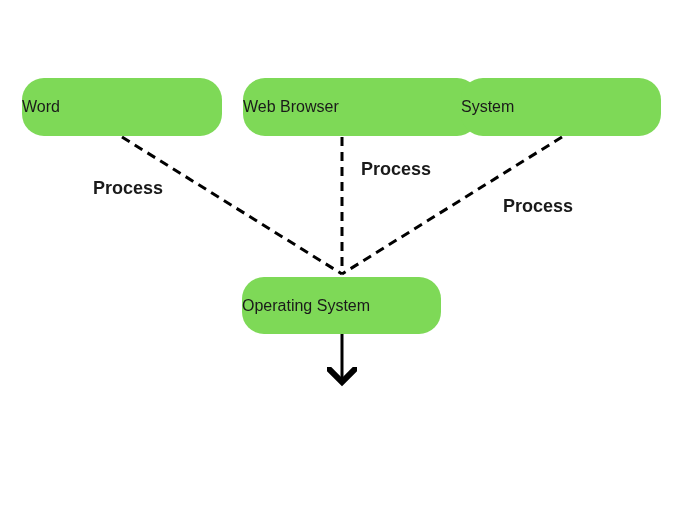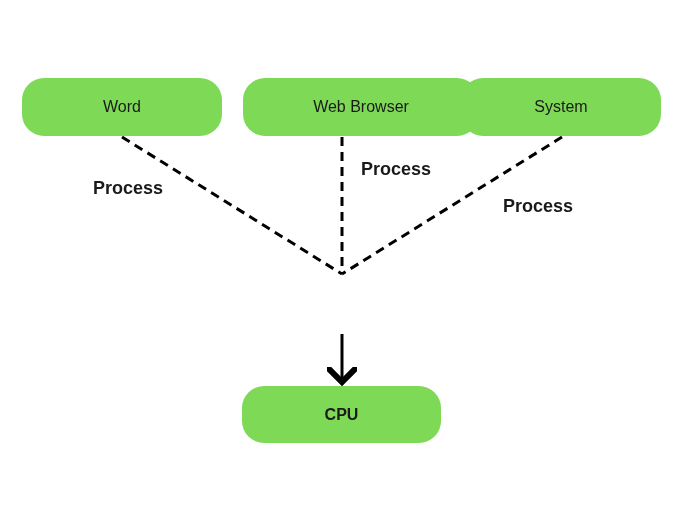--- a/index.html
+++ b/index.html
@@ -1,17 +1,17 @@
 <!DOCTYPE html>
 <html><head>
 <meta charset="utf-8">
 <style>
   body { margin:0; background:#ffffff; }
   #canvas { position:relative; width:685px; height:513px; background:#fff; overflow:hidden; font-family:"Liberation Sans", sans-serif; }
-  .node { position:absolute; background:#7ed957; border-radius:22px; display:flex; align-items:center; justify-content:center; color:#1a1a1a; font-size:16px; }
+  .node { position:absolute; background:#7ed957; border-radius:22px; display:flex; align-items:center; justify-content:flex-start; color:#1a1a1a; font-size:16px; }
   .node.bold { font-weight:bold; }
   .label { position:absolute; font-weight:bold; font-size:18px; color:#1a1a1a; }
   svg { position:absolute; left:0; top:0; }
 </style>
 </head>
 <body>
 
 <div id="canvas">
   <svg width="685" height="513">
     <defs>
@@ -27,20 +27,20 @@
 
   <div class="node" style="left:22px;top:78px;width:200px;height:58px;">
     <span>Word</span>
   </div>
   <div class="node" style="left:243px;top:78px;width:236px;height:58px;">
     <span>Web Browser</span>
   </div>
   <div class="node" style="left:461px;top:78px;width:200px;height:58px;">
     <span>System</span>
   </div>
-  <div class="node bold" style="left:242px;top:386px;width:199px;height:57px;">
-    <span>CPU</span>
+  <div class="node" style="left:242px;top:277px;width:199px;height:57px;">
+    <span>Operating System</span>
   </div>
 
   <span class="label" style="left:93px;top:178px;">Process</span>
   <span class="label" style="left:361px;top:159px;">Process</span>
   <span class="label" style="left:503px;top:196px;">Process</span>
 </div>
 
 </body></html>

